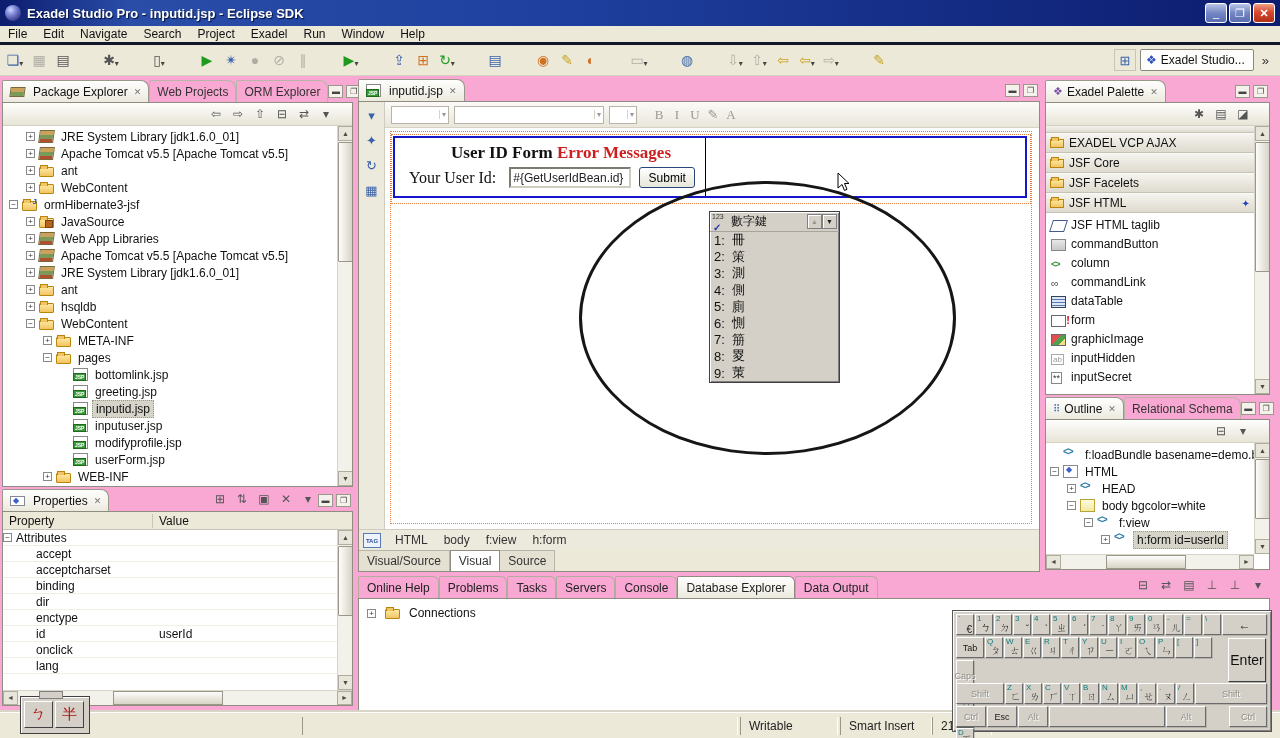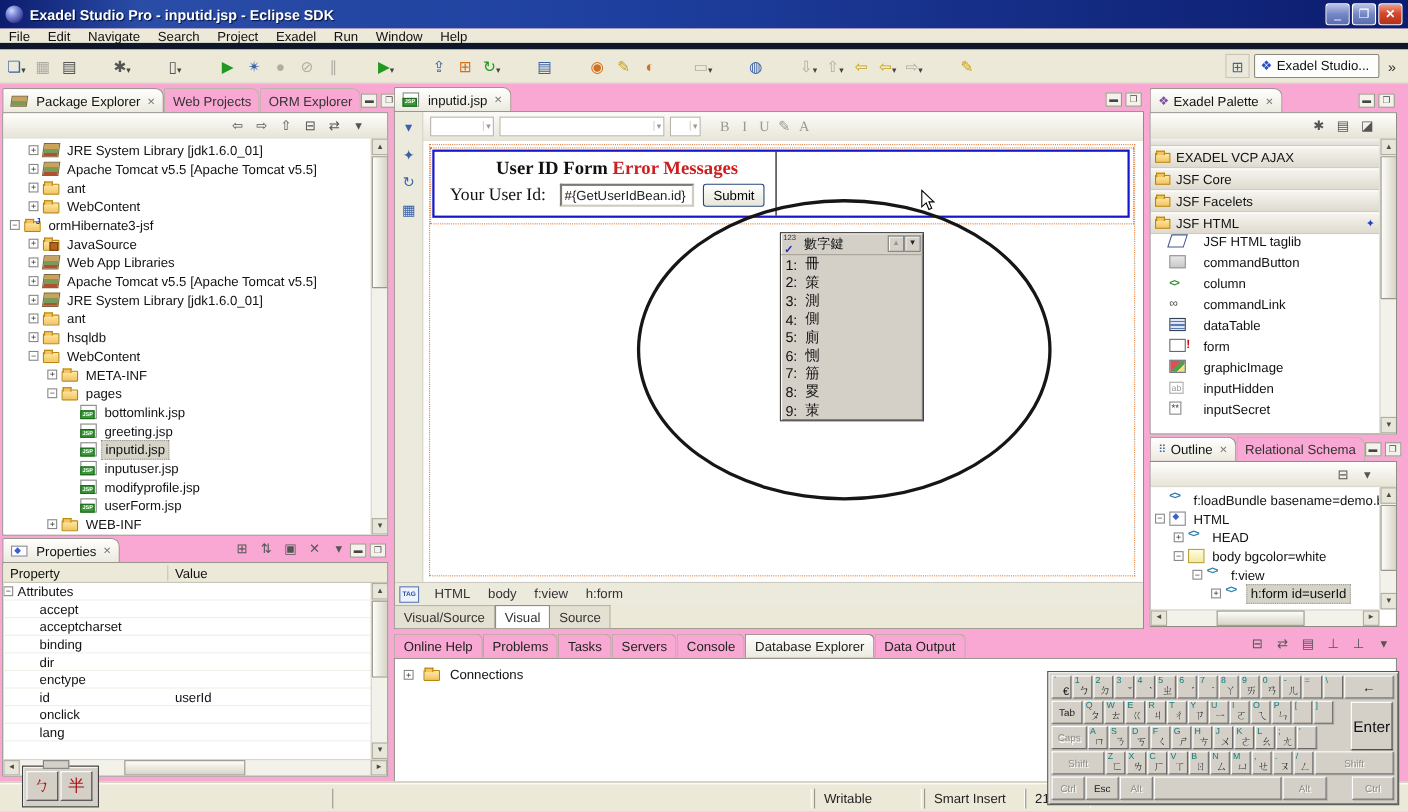--- a/index.html
+++ b/index.html
@@ -16,21 +16,21 @@
     background:radial-gradient(circle at 35% 30%, #cfd6ff 0%, #7a86d6 35%, #3a3a8e 75%, #20205a 100%);
     margin-right:6px; flex:0 0 auto; }
   .title-text { color:#fff; font-weight:bold; font-size:13px; text-shadow:1px 1px 1px #00103a; flex:1; }
   .winbtns { display:flex; gap:2px; }
   .winbtn { width:22px; height:20px; border:1px solid #fff; border-radius:3px; font-size:11px; line-height:18px;
     text-align:center; color:#fff; background:linear-gradient(#b8c4e6,#7486c4 50%,#5a6db1); }
   .winbtn.close { background:linear-gradient(#f0a088,#d6492f 45%,#b23018); font-weight:bold; }
 
   
   .menubar { position:absolute; left:0; top:26px; width:1280px; height:19px; background:#ece9d8;
-    display:flex; align-items:center; border-bottom:6px solid #0f172a; }
+    display:flex; align-items:center; border-bottom:3px solid #0f172a; }
   .menu-item { padding:2px 8px; }
 
   
   .toolbar { position:absolute; left:0; top:45px; width:1280px; height:31px; background:#ece9d8;
     border-bottom:1px solid #d6d2c2; display:flex; align-items:center; padding:0 3px; }
   .tbi { width:24px; height:24px; display:flex; align-items:center; justify-content:center;
     font-size:14px; color:#555; position:relative; }
   .tbi .tbg { pointer-events:none; }
   .tbi.dd::after { content:"▾"; font-size:8px; color:#444; position:relative; top:3px; }
   .tbi.dis { color:#b0aea4 !important; }
@@ -154,21 +154,21 @@
   .mtab { padding:3px 8px; border-right:1px solid #b8b5a8; border-top:1px solid #b8b5a8; background:#e4e1d2; color:#333; }
   .mtab.active { background:#fff; border:1px solid #8f8d82; border-bottom:none; }
 
   
   .pal-sliver { height:7px; background:linear-gradient(#f4f2ed,#dfdbd2); border-bottom:1px solid #c5c2b6; }
   .pal-cat { height:20px; display:flex; align-items:center; gap:5px; padding:0 4px;
     background:linear-gradient(#f6f4ef,#dedacf); border-bottom:1px solid #c5c2b6; border-top:1px solid #fbfaf7; }
   .pal-cat .pin { margin-left:auto; color:#2244bb; font-size:10px; }
   .fold-ico { width:14px; height:9px; background:linear-gradient(#ffe8a0,#f2c464); border:1px solid #b8860b; position:relative; flex:0 0 auto; }
   .fold-ico::before { content:""; position:absolute; left:0; top:-3px; width:6px; height:3px; background:#f2c464; border:1px solid #b8860b; border-bottom:none; }
-  .pal-item { height:19px; display:flex; align-items:flex-start; gap:16px; padding-left:17px; background:#fff; }
+  .pal-item { height:19px; display:flex; align-items:flex-end; gap:5px; padding-left:5px; background:#fff; }
   .pi { width:15px; height:12px; position:relative; flex:0 0 auto; font-size:9px; line-height:12px; }
   .pi-taglib { background:#fff; border:1px solid #445a8a; transform:skewX(-18deg); }
   .pi-column::before { content:"<>"; color:#2e8b2e; font-weight:bold; letter-spacing:-1px; }
   .pi-button { background:linear-gradient(#e8e8e8,#c8c8c8); border:1px solid #888; }
   .pi-link::before { content:"∞"; color:#555; font-size:11px; }
   .pi-table { border:1px solid #345; background:repeating-linear-gradient(180deg,#dce6f5 0 2px,#5a7ab5 2px 3px); }
   .pi-form { background:#fff; border:1px solid #667; }
   .pi-form::after { content:"!"; position:absolute; right:-5px; top:-2px; color:#cc1111; font-weight:bold; font-size:11px; }
   .pi-image { border:1px solid #667; background:linear-gradient(135deg,#e05050 0 40%,#50a050 40% 70%,#f0e080 70%); }
   .pi-hidden::before { content:"ab"; color:#999; border:1px solid #aaa; padding:0 1px; font-size:8px; }
@@ -200,21 +200,21 @@
   .k-mod .km { position:static; font-size:9px; color:#1a1a1a; }
   .k-dis .km { color:#8e8d86; text-shadow:1px 1px 0 #fff; }
   .k-bksp { flex:1 1 auto; display:flex; align-items:center; justify-content:center; }
   .k-bksp .km { position:static; font-size:12px; color:#1a1a1a; }
   .k-tab { flex:0 0 28px; } .k-caps { flex:0 0 32px; } .k-shift { flex:0 0 48px; }
   .k-shift2 { flex:1 1 auto; } .k-ctrl { flex:0 0 30px; } .k-space { flex:1 1 auto; }
   .k-alt2 { flex:0 0 40px; } .k-ctrl2 { flex:0 0 38px; margin-left:22px; }
   .k-enter { position:absolute; right:4px; top:27px; width:38px; height:44px; background:#d4d0c8;
     border:1px solid #404040; border-top-color:#fff; border-left-color:#fff;
     display:flex; align-items:center; justify-content:center; font-size:14px; }
-  .krow2 { margin-right:42px; } .krow3 { margin-right:46px; }
+  .krow2 { margin-right:42px; } .krow3 { margin-right:46px;flex-direction:column; }
 
   
   .imefloat { position:absolute; left:20px; top:696px; width:70px; height:38px; background:#d4d0c8;
     border:1px solid #404040; box-shadow:inset 1px 1px 0 #fff; z-index:21; padding:4px 3px 3px 3px; display:flex; gap:2px; }
   .imefloat::before { content:""; position:absolute; left:18px; top:-6px; width:22px; height:6px; background:#d4d0c8; border:1px solid #808080; }
   .imebtn { width:29px; height:27px; background:#d4d0c8; border:1px solid #404040; border-top-color:#fff; border-left-color:#fff;
     color:#aa1111; font-size:15px; display:flex; align-items:center; justify-content:center; }
 
   .crumb-sep { color:#333; }
 </style>

